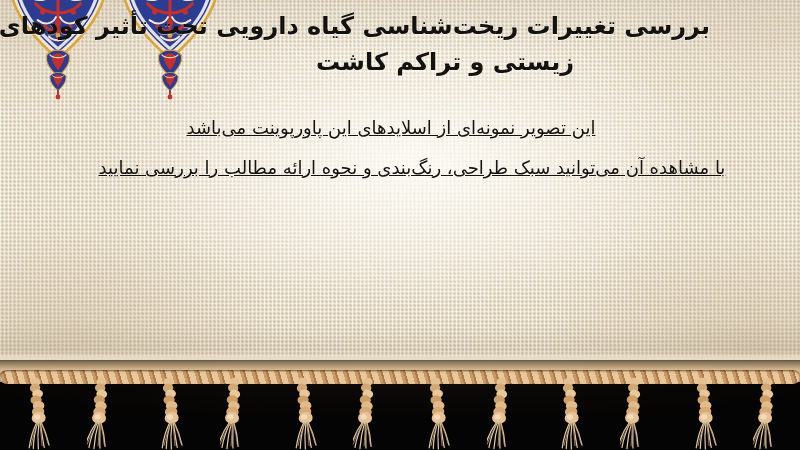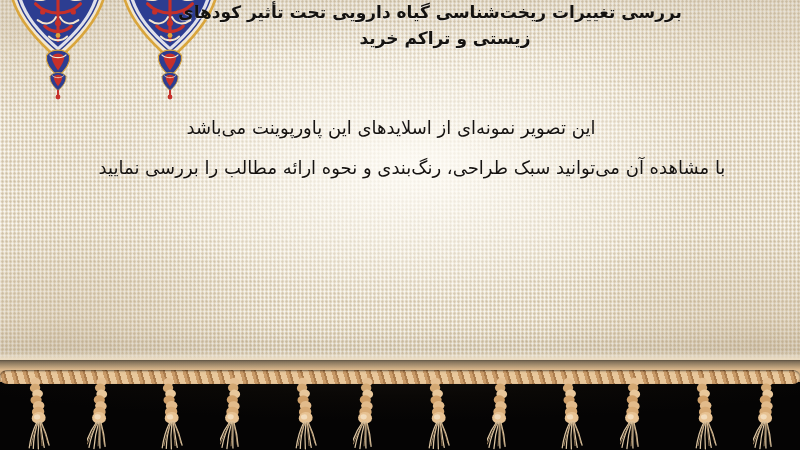--- a/index.html
+++ b/index.html
@@ -50,38 +50,38 @@
       radial-gradient(ellipse 560px 300px at 50% 45%, rgba(255,255,255,.30) 0%, rgba(255,255,255,0) 60%),
       linear-gradient(0deg, rgba(110,90,62,.22) 0%, rgba(110,90,62,0) 18%);
     pointer-events:none;
   }
 
   
   .ornaments{position:absolute;left:0;top:-6px;width:260px;height:105px;}
 
   
   .title-block{
-    position:absolute;right:90px;top:0;width:560px;
+    position:absolute;right:90px;top:8px;width:560px;
     text-align:center;direction:rtl;
     color:#141210;
-    font-size:17px;font-weight:bold;line-height:1.5;
+    font-size:24px;font-weight:bold;line-height:1.5;
     letter-spacing:.1px;
     text-shadow:0 1px 0 rgba(255,255,255,.45);
   }
   .title-line{display:block;white-space:nowrap;}
   .title-line.l2{margin-right:-30px;}
 
   .body-block{
     position:absolute;right:40px;top:108px;width:720px;
     direction:rtl;text-align:center;
     color:#151210;
     font-size:18px;line-height:2.22;
     text-shadow:0 1px 0 rgba(255,255,255,.40);
   }
-  .body-line{display:block;white-space:nowrap;}
+  .body-line{display:block;white-space:nowrap;text-decoration:underline;}
   .body-line.b1{margin-right:18px;}
   .body-line.b2{margin-right:0px;padding-left:24px;}
   .body-line.b3{margin-right:-4px;}
 
   
   .carpet{
     position:absolute;left:0;bottom:0;width:800px;height:90px;
     background:
       radial-gradient(ellipse 500px 60px at 50% 0%, #161310 0%, #0a0806 60%, #050404 100%),
       #040303;
@@ -192,21 +192,21 @@
       <g transform="translate(170,88) scale(0.72)">
           <use href="#pendant"></use>
         </g>
       <path d="M170,96 l0,6" stroke="#c6302a" stroke-width="2"></path>
       <circle cx="170" cy="103" r="2.4" fill="#c6302a"></circle>
     </svg>
   </div>
 
   <div class="title-block">
     <span class="title-line l1">بررسی تغییرات ریخت‌شناسی گیاه دارویی تحت تأثیر کودهای</span>
-    <span class="title-line l2">زیستی و تراکم خرید</span>
+    <span class="title-line l2">زیستی و تراکم کاشت</span>
   </div>
 
   <div class="body-block">
     <span class="body-line b1">این تصویر نمونه‌ای از اسلایدهای این پاورپوینت می‌باشد</span>
     <span class="body-line b2">با مشاهده آن می‌توانید سبک طراحی، رنگ‌بندی و نحوه ارائه مطالب را بررسی نمایید</span>
   </div>
 
   <div class="hem"></div>
   <div class="carpet"></div>
   <div class="fringe-band"></div>

